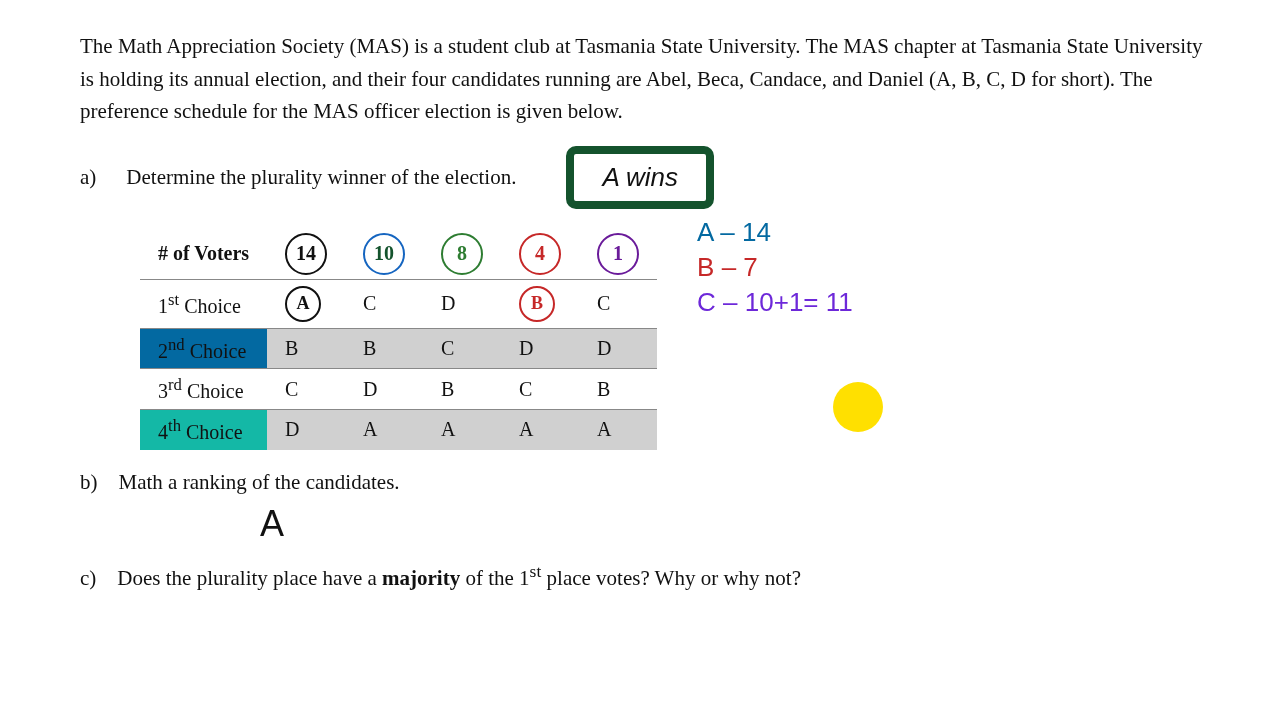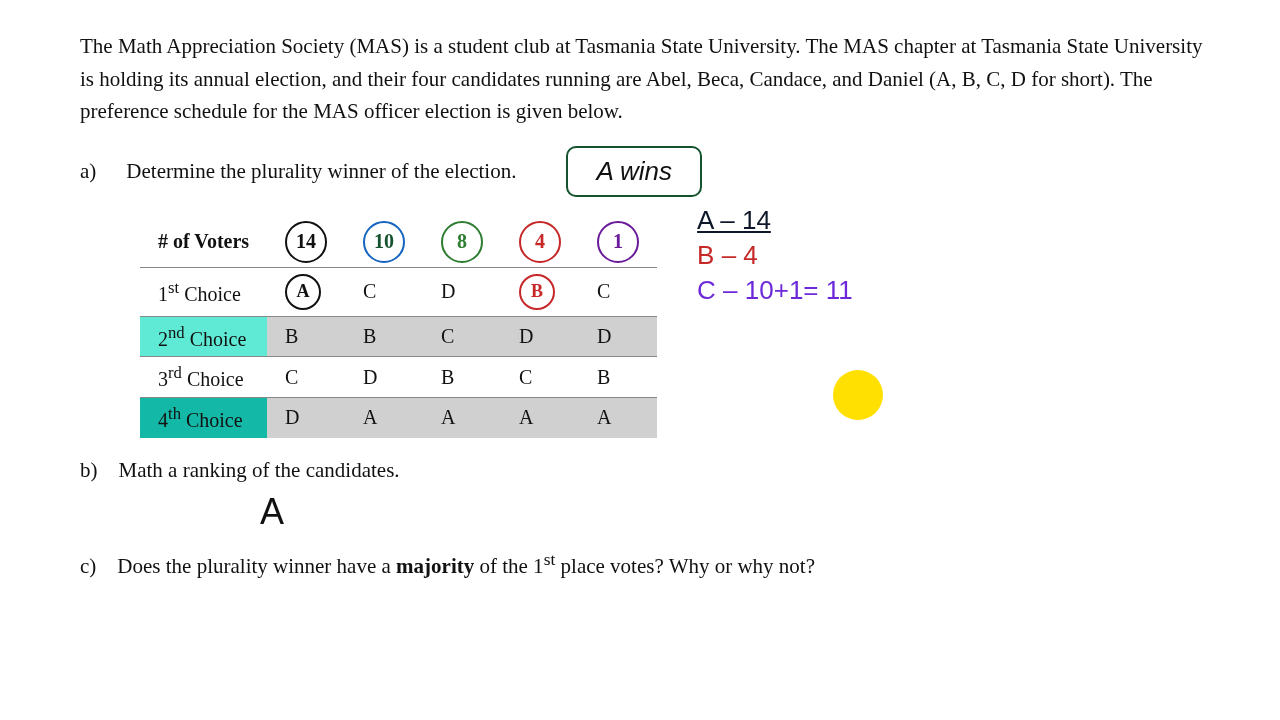--- a/index.html
+++ b/index.html
@@ -28,21 +28,21 @@
 
     .question-a {
       display: flex;
       align-items: center;
       gap: 30px;
       margin-bottom: 18px;
       font-size: 21px;
     }
 
     .a-wins-box {
-      border: 2px solid #14532d;
+      border: 8px solid #14532d;
       border-radius: 10px;
       padding: 8px 28px;
       font-size: 26px;
       font-family: 'Comic Sans MS', cursive, sans-serif;
       font-style: italic;
       margin-left: 20px;
     }
 
     .table-and-results {
       display: flex;
@@ -97,21 +97,21 @@
       font-size: 26px;
       position: relative;
     }
 
     .result-line {
       display: flex;
       align-items: center;
       gap: 6px;
     }
 
-    .result-a { color: #0f172a; text-decoration: underline; }
+    .result-a { color: #0369a1; }
     .result-b { color: #c62828; }
     .result-c { color: #6d28d9; }
     .result-d { color: #2e7d32; }
 
     .yellow-circle {
       width: 50px;
       height: 50px;
       background: #FFE000;
       border-radius: 50%;
       display: inline-block;
@@ -193,21 +193,21 @@
         <tr class="row-choice">
           <td class="choice-label">1<sup>st</sup> Choice</td>
           <td><span class="circled circle-black" style="width:36px;height:36px;font-size:18px;">A</span></td>
           <td>C</td>
           <td>D</td>
           <td><span class="circled circle-red" style="width:36px;height:36px;font-size:18px;">B</span></td>
           <td>C</td>
         </tr>
 
         <tr class="row-choice-shaded">
-          <td class="choice-label" style="background:#5eead4;">2<sup>nd</sup> Choice</td>
+          <td class="choice-label" style="background:#0369a1;">2<sup>nd</sup> Choice</td>
           <td style="background:#d0d0d0;">B</td>
           <td style="background:#d0d0d0;">B</td>
           <td style="background:#d0d0d0;">C</td>
           <td style="background:#d0d0d0;">D</td>
           <td style="background:#d0d0d0;">D</td>
         </tr>
 
         <tr class="row-choice">
           <td class="choice-label">3<sup>rd</sup> Choice</td>
           <td>C</td>
@@ -226,36 +226,36 @@
           <td style="background:#d0d0d0;">A</td>
         </tr>
       </tbody>
     </table>
 
     <div class="results-panel">
       <div class="result-line result-a">
         <span>A – 14</span>
       </div>
       <div class="result-line result-b">
-        <span>B – 4</span>
+        <span>B – 7</span>
       </div>
       <div class="result-line result-c" style="position:relative;">
         <span>C – 10+1= 11</span>
         <span class="yellow-circle"></span>
       </div>
     </div>
 
   </div>
 
   <div class="question-b">
     <span>b)</span>
     &nbsp;&nbsp;
     <span>Math a ranking of the candidates.</span>
   </div>
   <div class="ranking-a">A</div>
 
   <div class="question-c">
     <span>c)</span>
     &nbsp;&nbsp;
-    <span>Does the plurality winner have a </span><span class="bold">majority</span><span> of the 1</span><sup>st</sup><span> place votes?  Why or why not?</span>
+    <span>Does the plurality place have a </span><span class="bold">majority</span><span> of the 1</span><sup>st</sup><span> place votes?  Why or why not?</span>
   </div>
 
 </div>
 
 </body></html>

